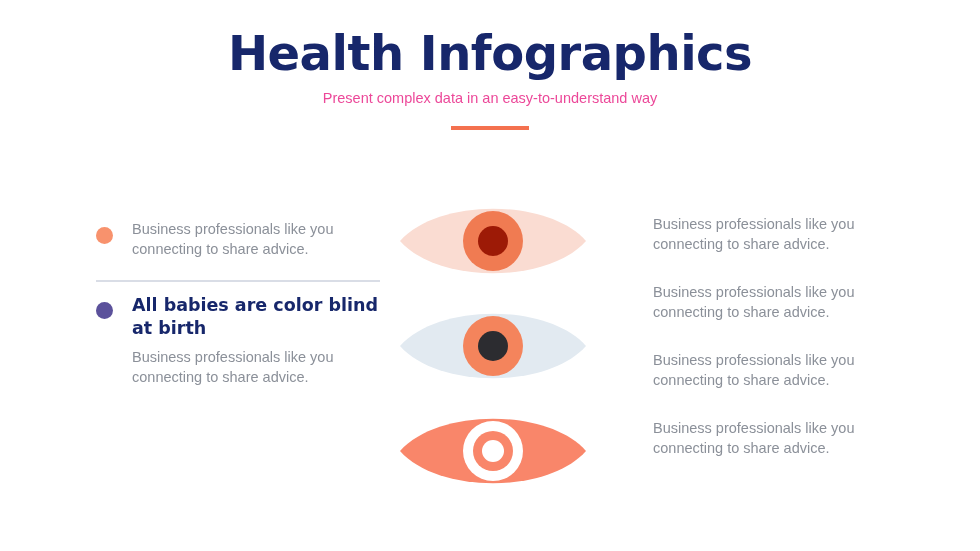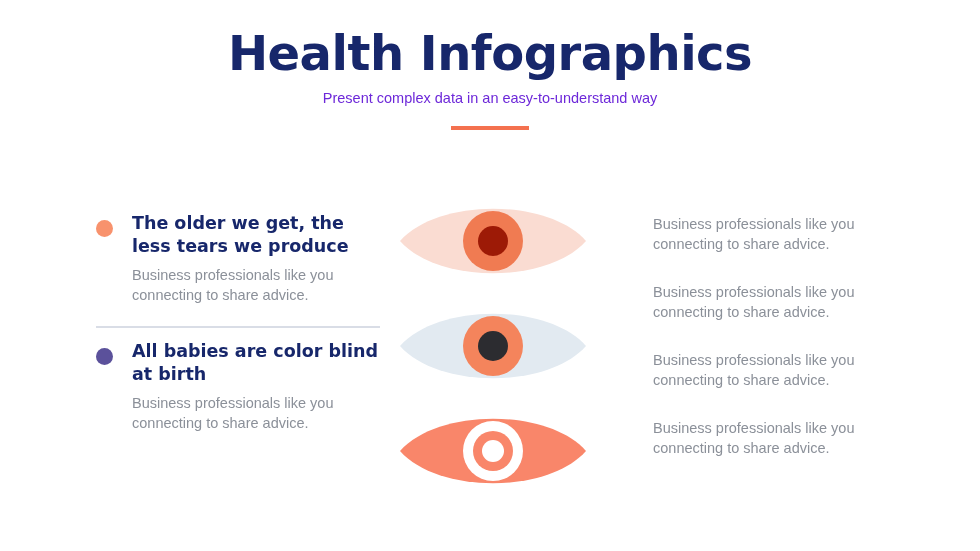--- a/index.html
+++ b/index.html
@@ -33,21 +33,21 @@
     font-size: 48px;
     font-weight: bold;
     color: #17276b;
     letter-spacing: -0.5px;
     line-height: 1.05;
     margin: 0;
   }
   .subtitle {
     margin-top: 12px;
     font-size: 14.5px;
-    color: #6d28d9;
+    color: #ec4899;
     font-weight: 400;
   }
   .accent-rule {
     margin: 20px auto 0 auto;
     width: 78px;
     height: 4px;
     background: #f4714f;
   }
 
   
@@ -145,21 +145,20 @@
     <div class="subtitle">Present complex data in an easy-to-understand way</div>
     <div class="accent-rule"></div>
   </div>
 
   <div class="body-area">
 
     <div class="left-col">
 
       <div class="lblock">
         <span class="bullet-dot coral"></span>
-        <div class="lheading">The older we get, the less tears we produce</div>
         <div class="lbody">Business professionals like you connecting to share advice.</div>
         <div class="divider"></div>
       </div>
 
       <div class="lblock">
         <span class="bullet-dot purple"></span>
         <div class="lheading">All babies are color blind at birth</div>
         <div class="lbody">Business professionals like you connecting to share advice.</div>
       </div>
 

